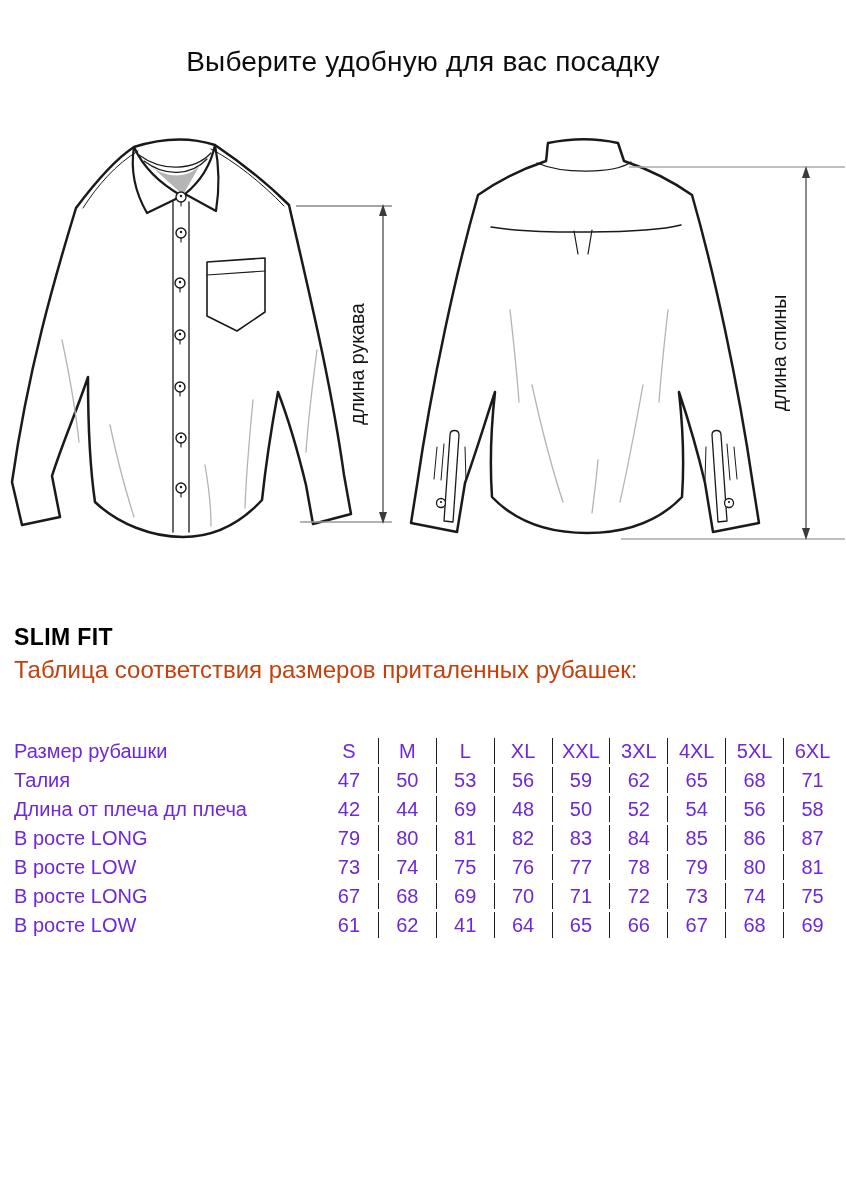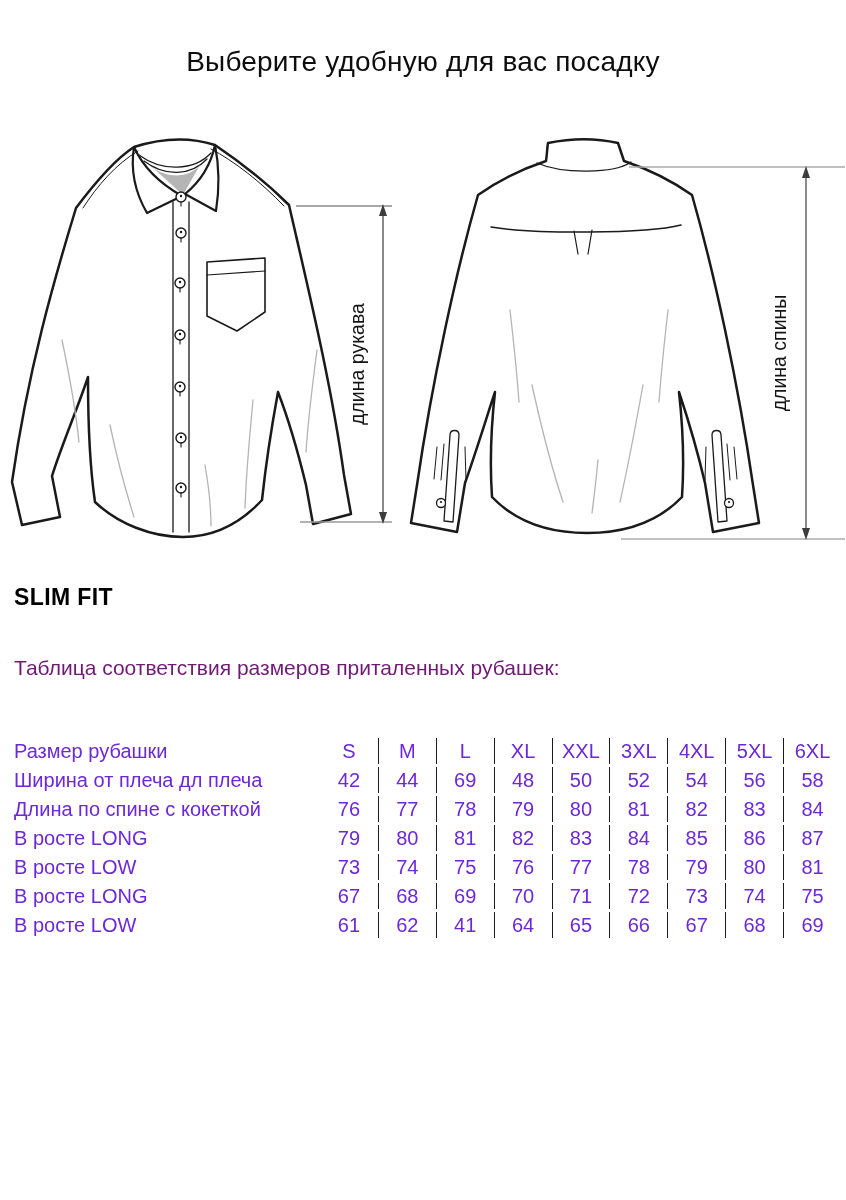--- a/index.html
+++ b/index.html
@@ -8,26 +8,26 @@
     font-family:"Liberation Sans", sans-serif; color:#111;
     overflow:hidden;
   }
   .title {
     position:absolute; top:46px; left:0; width:846px; margin:0;
     text-align:center; font-size:28px; font-weight:400; letter-spacing:0.2px; color:#0d0d0d;
   }
   .diagram { position:absolute; top:130px; left:0; }
   .diagram text { font-family:"Liberation Sans", sans-serif; fill:#141414; }
   .fit-heading {
-    position:absolute; top:584px; left:14px;
+    position:absolute; top:624px; left:14px;
     font-size:23px; font-weight:700; letter-spacing:0.4px; color:#000;
   }
   .fit-subtitle {
     position:absolute; top:656px; left:14px;
-    font-size:21px; font-weight:400; color:#701a75;
+    font-size:24px; font-weight:400; color:#c2410c;
   }
   table.size-table {
     position:absolute; top:735px; left:0; width:841px;
     border-collapse:separate; border-spacing:0 3px; table-layout:fixed;
     font-size:20px; color:#6d28d9;
   }
   table.size-table th, table.size-table td {
     height:26px; padding:0; font-weight:400; text-align:center;
     vertical-align:middle; white-space:nowrap; overflow:hidden;
   }
@@ -213,42 +213,42 @@
         <th class="sep">XL</th>
         <th class="sep">XXL</th>
         <th class="sep">3XL</th>
         <th class="sep">4XL</th>
         <th class="sep">5XL</th>
         <th class="sep">6XL</th>
       </tr>
   </thead>
   <tbody>
       <tr>
-        <td class="row-label">Ширина от плеча дл плеча</td>
+        <td class="row-label">Талия</td>
+        <td>47</td>
+        <td class="sep">50</td>
+        <td class="sep">53</td>
+        <td class="sep">56</td>
+        <td class="sep">59</td>
+        <td class="sep">62</td>
+        <td class="sep">65</td>
+        <td class="sep">68</td>
+        <td class="sep">71</td>
+      </tr>
+      <tr>
+        <td class="row-label">Длина от плеча дл плеча</td>
         <td>42</td>
         <td class="sep">44</td>
         <td class="sep">69</td>
         <td class="sep">48</td>
         <td class="sep">50</td>
         <td class="sep">52</td>
         <td class="sep">54</td>
         <td class="sep">56</td>
         <td class="sep">58</td>
-      </tr>
-      <tr>
-        <td class="row-label">Длина по спине с кокеткой</td>
-        <td>76</td>
-        <td class="sep">77</td>
-        <td class="sep">78</td>
-        <td class="sep">79</td>
-        <td class="sep">80</td>
-        <td class="sep">81</td>
-        <td class="sep">82</td>
-        <td class="sep">83</td>
-        <td class="sep">84</td>
       </tr>
       <tr>
         <td class="row-label">В росте LONG</td>
         <td>79</td>
         <td class="sep">80</td>
         <td class="sep">81</td>
         <td class="sep">82</td>
         <td class="sep">83</td>
         <td class="sep">84</td>
         <td class="sep">85</td>

